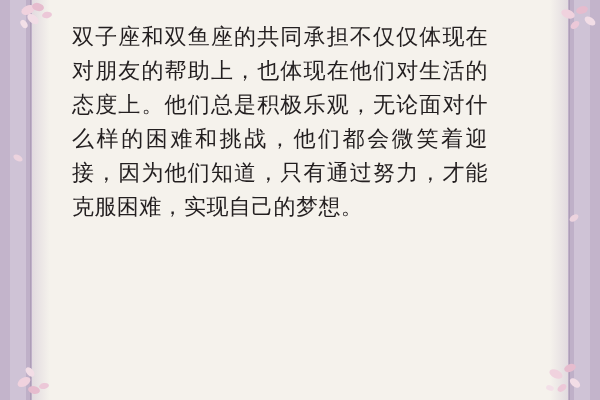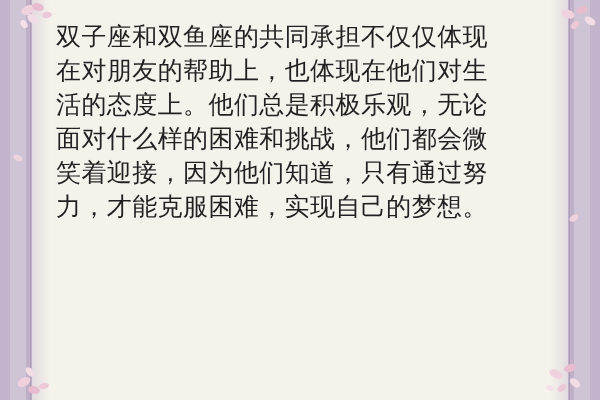--- a/index.html
+++ b/index.html
@@ -47,27 +47,27 @@
   }
   .content {
     position: absolute;
     left: 56px;
     top: 20px;
     width: 432px;
     height: 380px;
     overflow: hidden;
   }
   .para {
-    font-size: 25px;
+    font-size: 22px;
     line-height: 34px;
     color: #231f20;
     text-align: justify;
     text-justify: inter-ideograph;
     letter-spacing: 0.4px;
-    margin: 0 0 28px 0;
+    margin: 0 0 28px 16px;
     font-family: "Liberation Serif", serif;
   }
   .para:last-child {
     margin-bottom: 0;
   }
 
   
   .petal {
     position: absolute;
     pointer-events: none;

